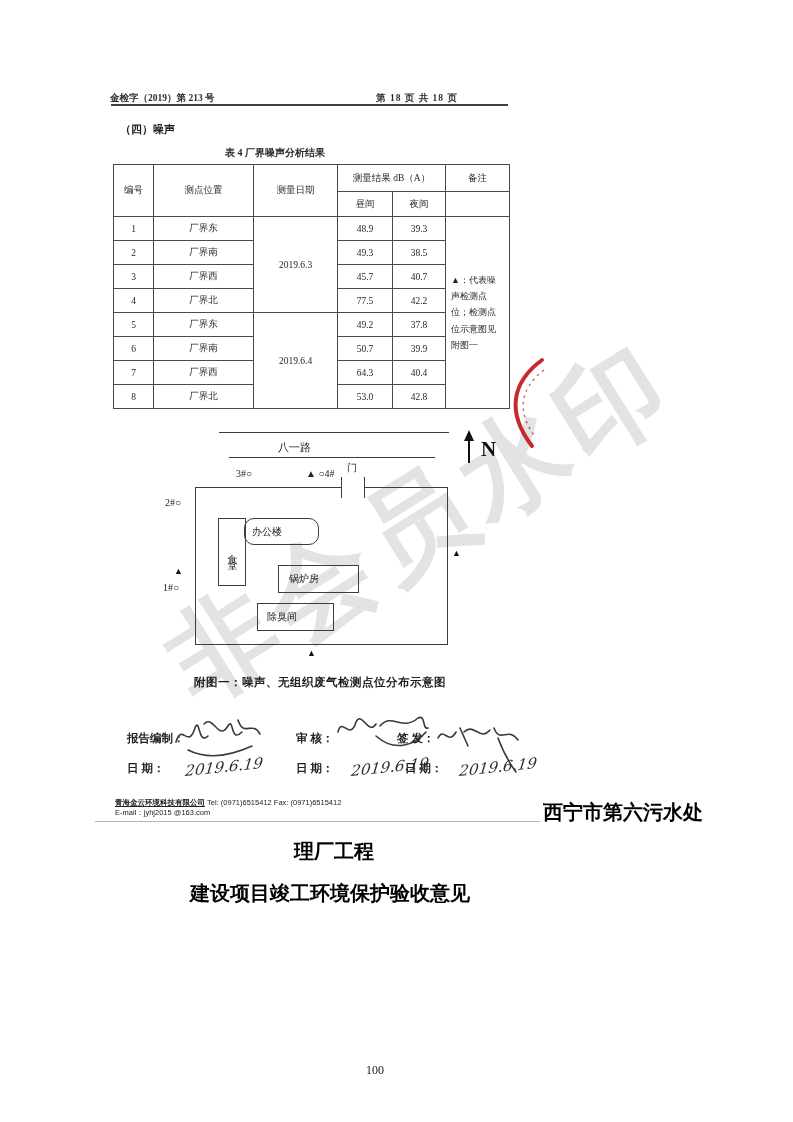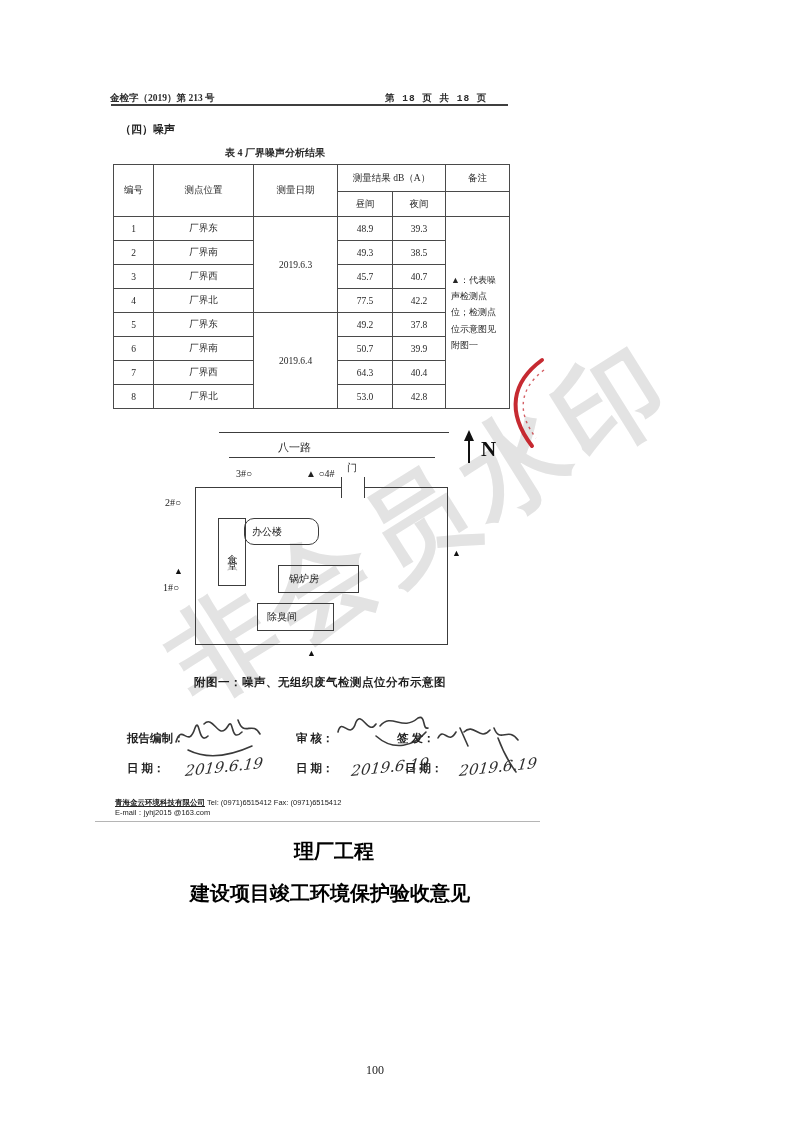--- a/index.html
+++ b/index.html
@@ -8,21 +8,21 @@
   .abs{position:absolute;}
 
   
   .watermark{position:absolute;left:178px;top:618px;z-index:1;font-size:106px;line-height:110px;
     font-family:"Liberation Sans", sans-serif;font-weight:bold;color:#e3e3e3;letter-spacing:8px;
     transform:rotate(-32deg);transform-origin:left center;white-space:nowrap;}
 
   
   .scan{position:absolute;inset:0;z-index:2;}
   .scan-header-left{left:110px;top:92px;font-size:9.5px;font-weight:bold;color:#2b2b2b;}
-  .scan-header-right{left:385px;top:92px;font-size:9.5px;font-weight:bold;color:#2b2b2b;letter-spacing:1px;font-family:Liberation Mono, monospace;}
+  .scan-header-right{left:376px;top:92px;font-size:9.5px;font-weight:bold;color:#2b2b2b;letter-spacing:1px;}
   .scan-rule{left:111px;top:104px;width:397px;height:2px;background:#3f3f3f;}
   .section-heading{left:120px;top:122px;font-size:11px;font-weight:bold;color:#222;}
   .table-title{left:150px;top:146px;width:250px;text-align:center;font-size:10px;font-weight:bold;color:#2a2a2a;}
 
   table.noise{position:absolute;left:113px;top:164px;border-collapse:collapse;table-layout:fixed;
     font-size:9.5px;color:#262626;}
   table.noise td,table.noise th{border:1px solid #4a4a4a;text-align:center;padding:0 2px;
     font-weight:normal;background:transparent;}
   table.noise .remark-cell{font-size:9px;text-align:left;padding:12px 5px;line-height:1.8;vertical-align:middle;}
 
@@ -220,18 +220,19 @@
     <div class="abs foot" style="left:115px;top:808px;">E-mail：jyhj2015 @163.com</div>
     <div class="abs scan-bottom-rule"></div>
 
     <svg class="abs stamp" width="52" height="98">
       <path d="M42 6 C12 28 6 58 32 92" stroke="#c62a31" stroke-width="4" fill="none" stroke-linecap="round"></path>
       <path d="M44 16 C20 34 16 58 36 84" stroke="#c62a31" stroke-width="1.4" fill="none" stroke-dasharray="2.5,4" opacity="0.75"></path>
     </svg>
   </div>
 
   <div class="doc">
+    <div class="abs title-part1">西宁市第六污水处</div>
     <div class="abs title-part2">理厂工程</div>
     <div class="abs title-main">建设项目竣工环境保护验收意见</div>
     <div class="abs page-number">100</div>
   </div>
 
 </div>
 
 </body></html>

